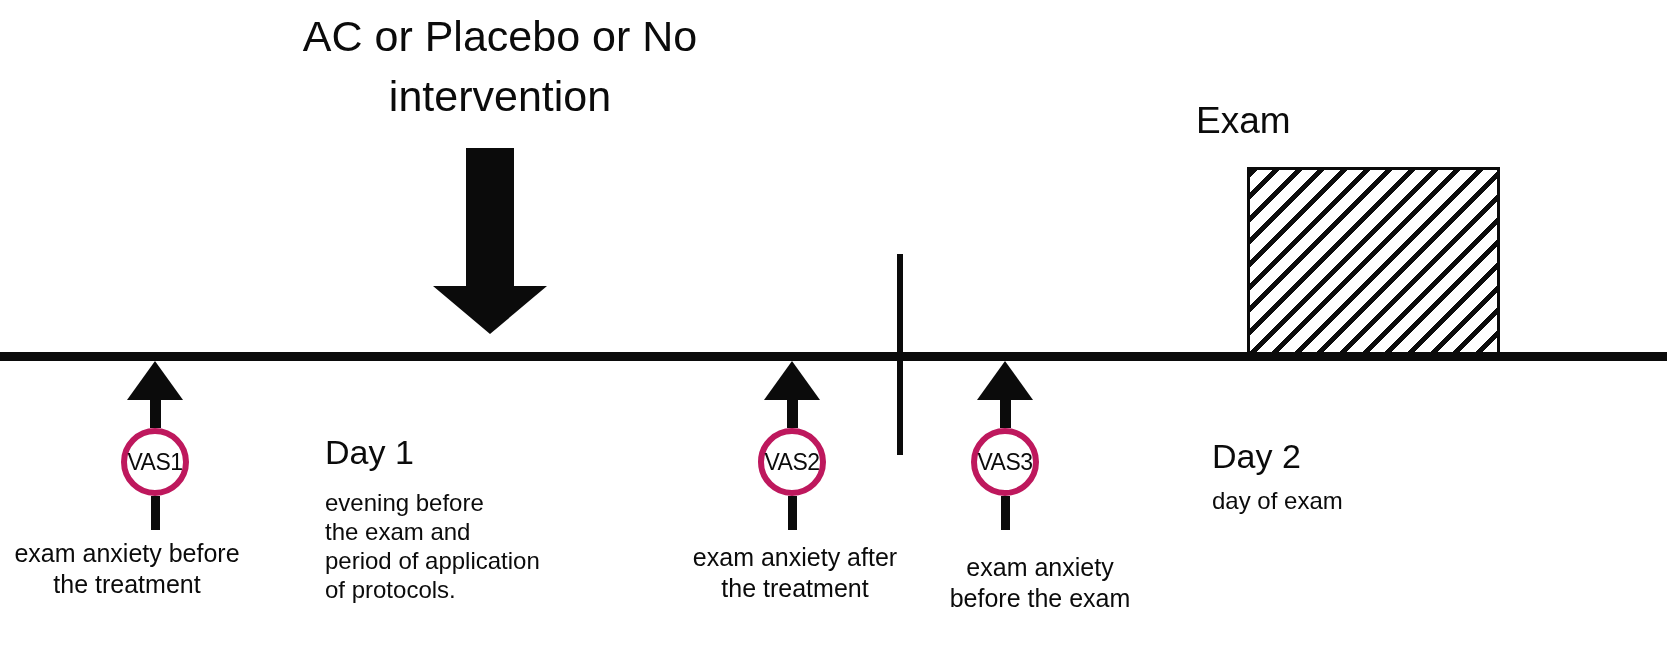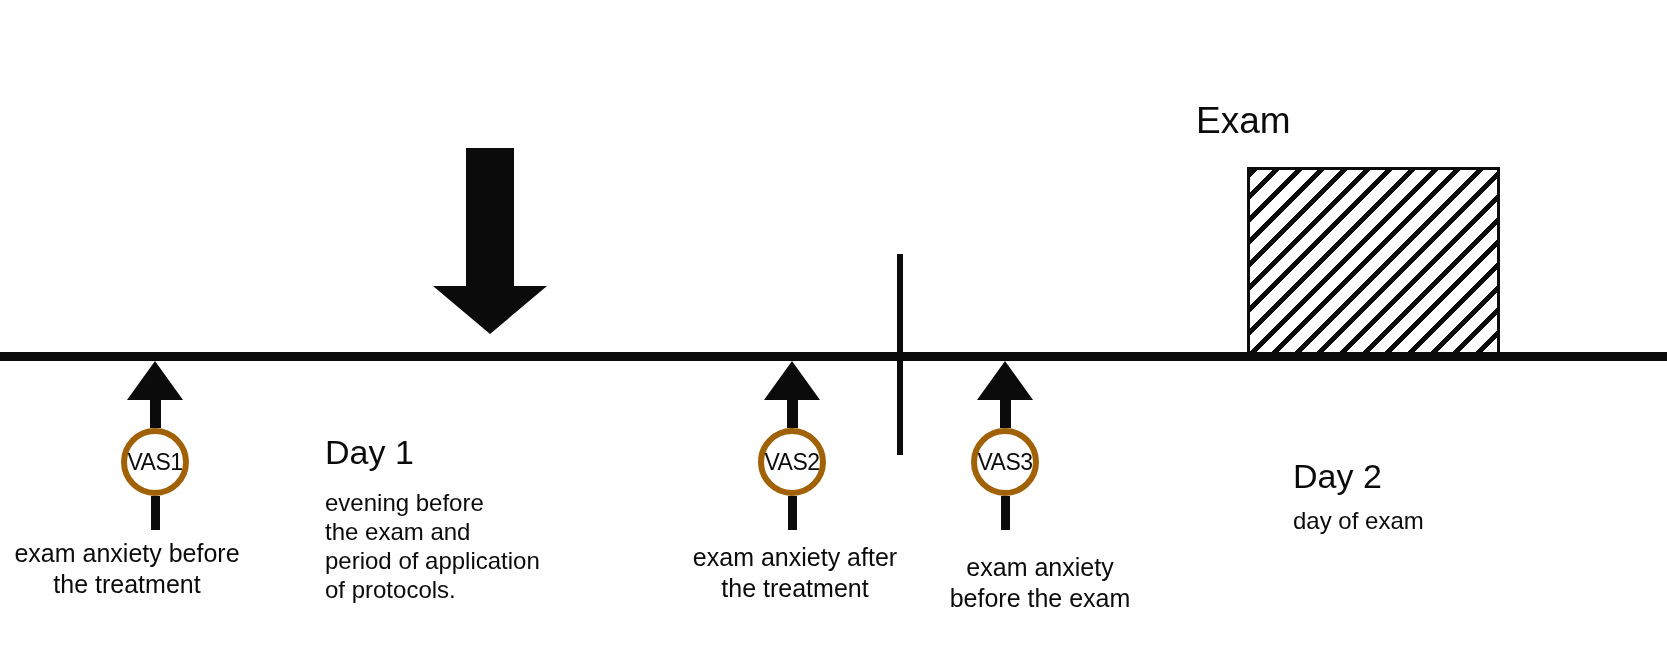--- a/index.html
+++ b/index.html
@@ -95,21 +95,21 @@
     border-left: 28px solid transparent;
     border-right: 28px solid transparent;
     border-bottom: 39px solid #0b0b0b;
   }
   .up-arrow-shaft {
     width: 11px; height: 28px;
     background: #0b0b0b;
   }
   .vas-circle {
     width: 68px; height: 68px;
-    border: 6px solid #a16207;
+    border: 6px solid #be185d;
     border-radius: 50%;
     background: #ffffff;
     display: flex;
     align-items: center;
     justify-content: center;
     font-size: 23px;
     letter-spacing: -0.5px;
   }
   .vas-stem {
     width: 9px; height: 34px;
@@ -127,34 +127,36 @@
   .vas1-caption { left: -13px; top: 538px; }
   .vas2-caption { left: 655px; top: 534px; margin-top: 8px; }
   .vas3-caption { left: 900px; top: 552px; }
 
   
   .day-block {
     position: absolute;
     text-align: left;
   }
   .day1-block { left: 325px; top: 430px; width: 300px; }
-  .day2-block { left: 1293px; top: 434px; width: 270px; margin-top: 20px; }
+  .day2-block { left: 1212px; top: 434px; width: 270px; }
   .day-label { font-size: 34px; line-height: 44px; }
   .day-caption {
     font-size: 24px;
     line-height: 29px;
     margin-top: 14px;
   }
   .day2-block .day-caption { margin-top: 8px; }
 </style>
 </head>
 <body>
 
 <div class="canvas">
 
+  <div class="intervention-label multiline">AC or Placebo or No
+intervention</div>
 
   <div class="big-arrow-shaft"></div>
   <div class="big-arrow-head"></div>
 
   <div class="exam-label">Exam</div>
   <div class="exam-box"></div>
 
   <div class="timeline"></div>
 
   <div class="divider"></div>

